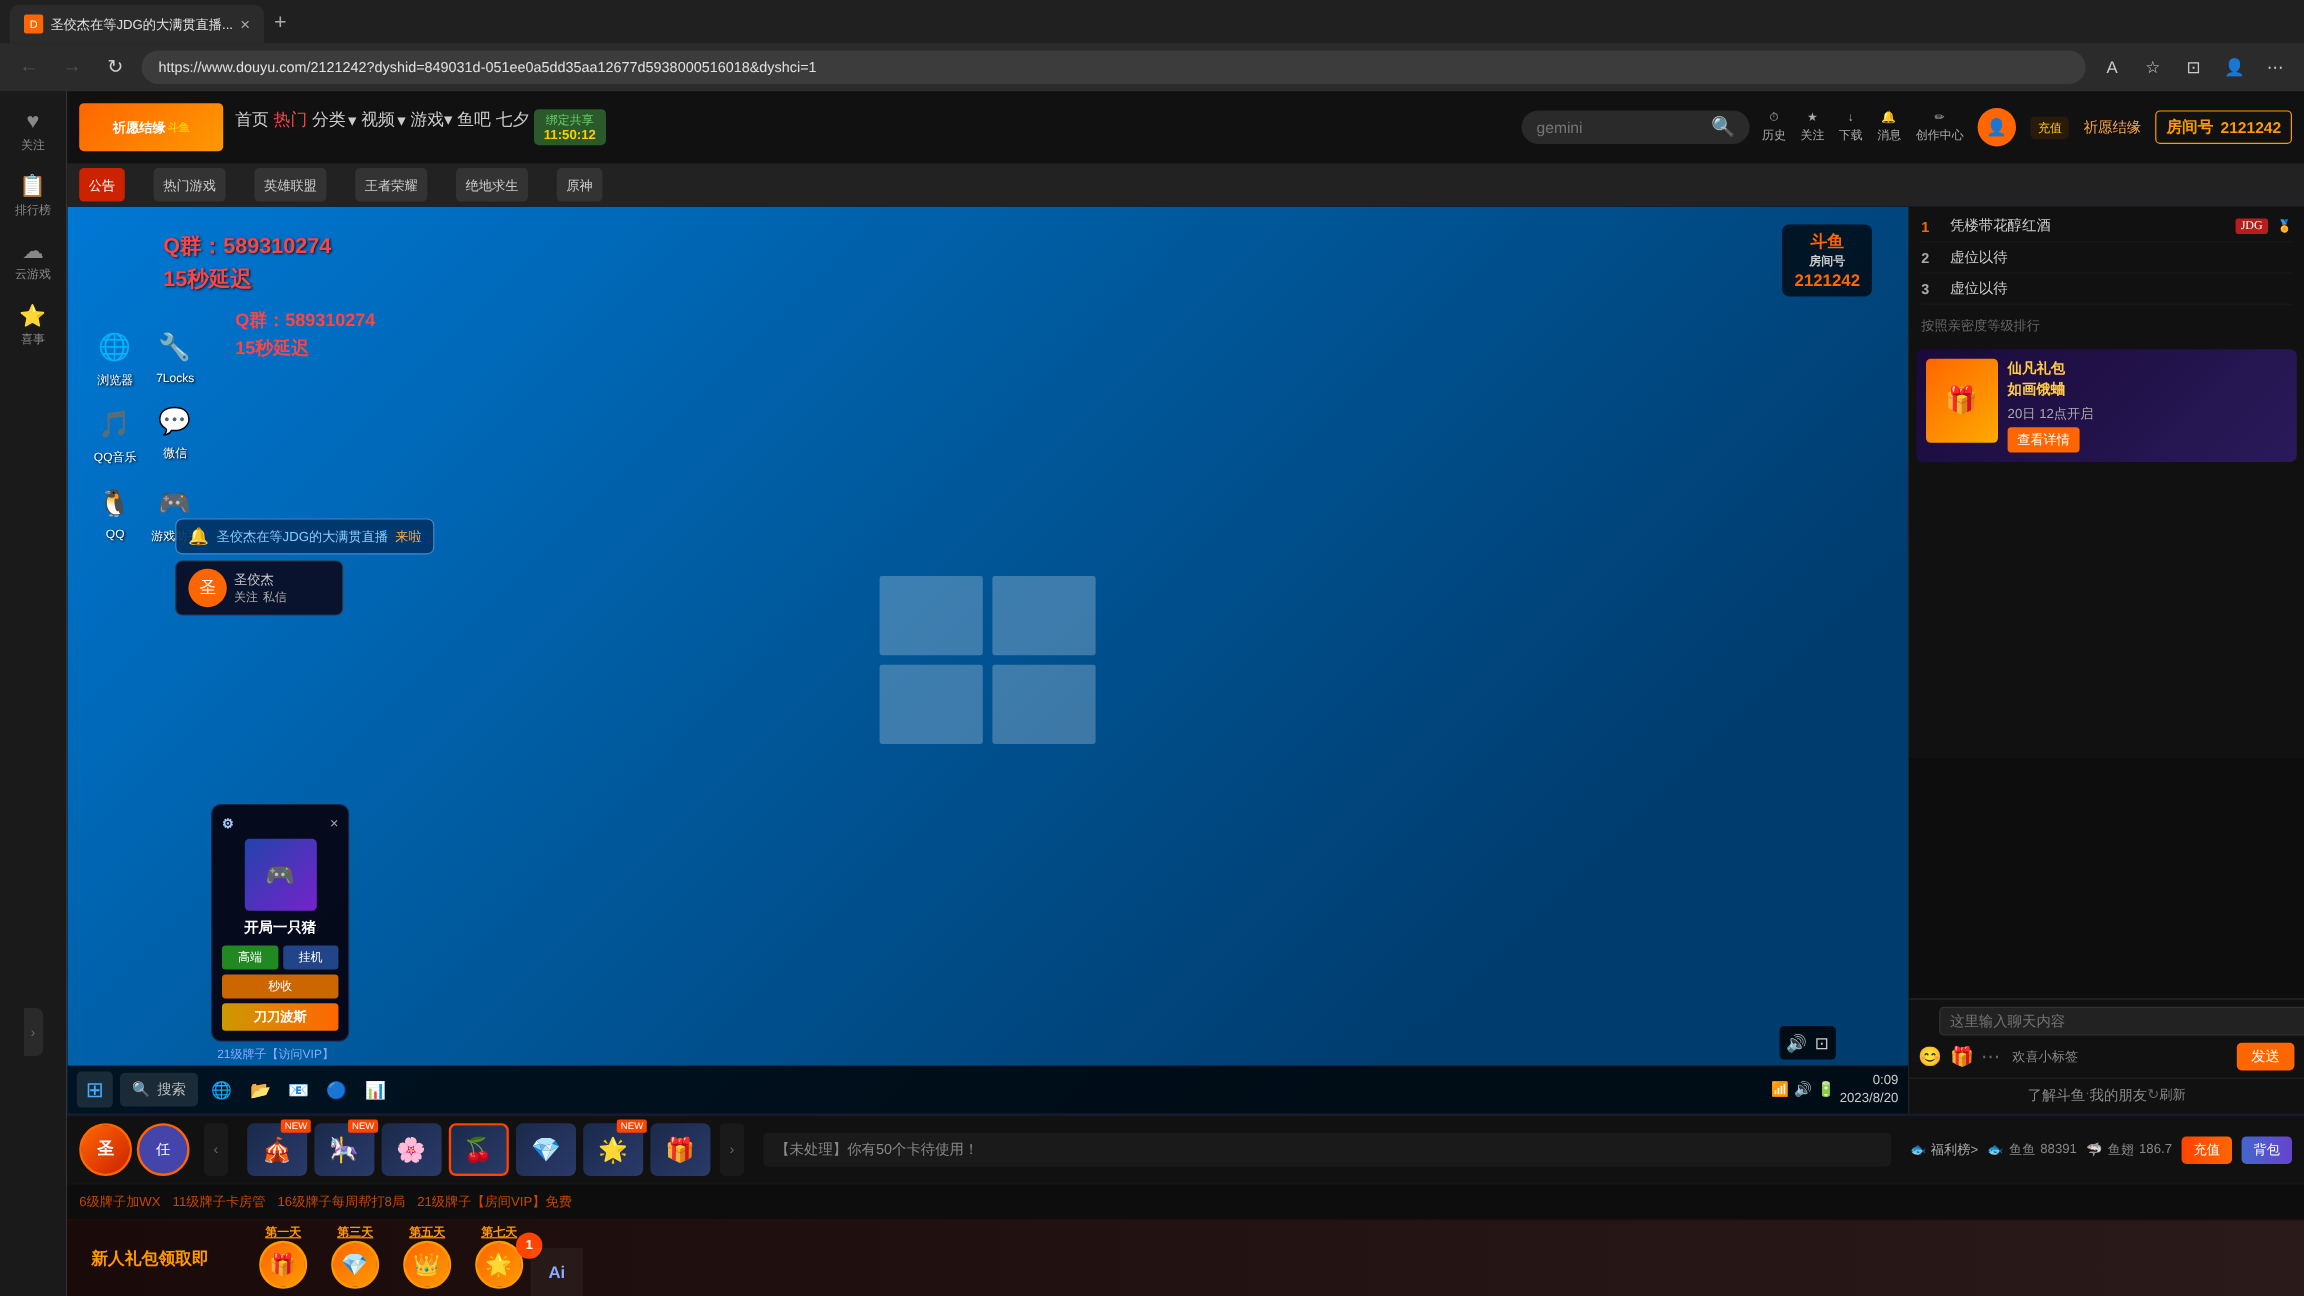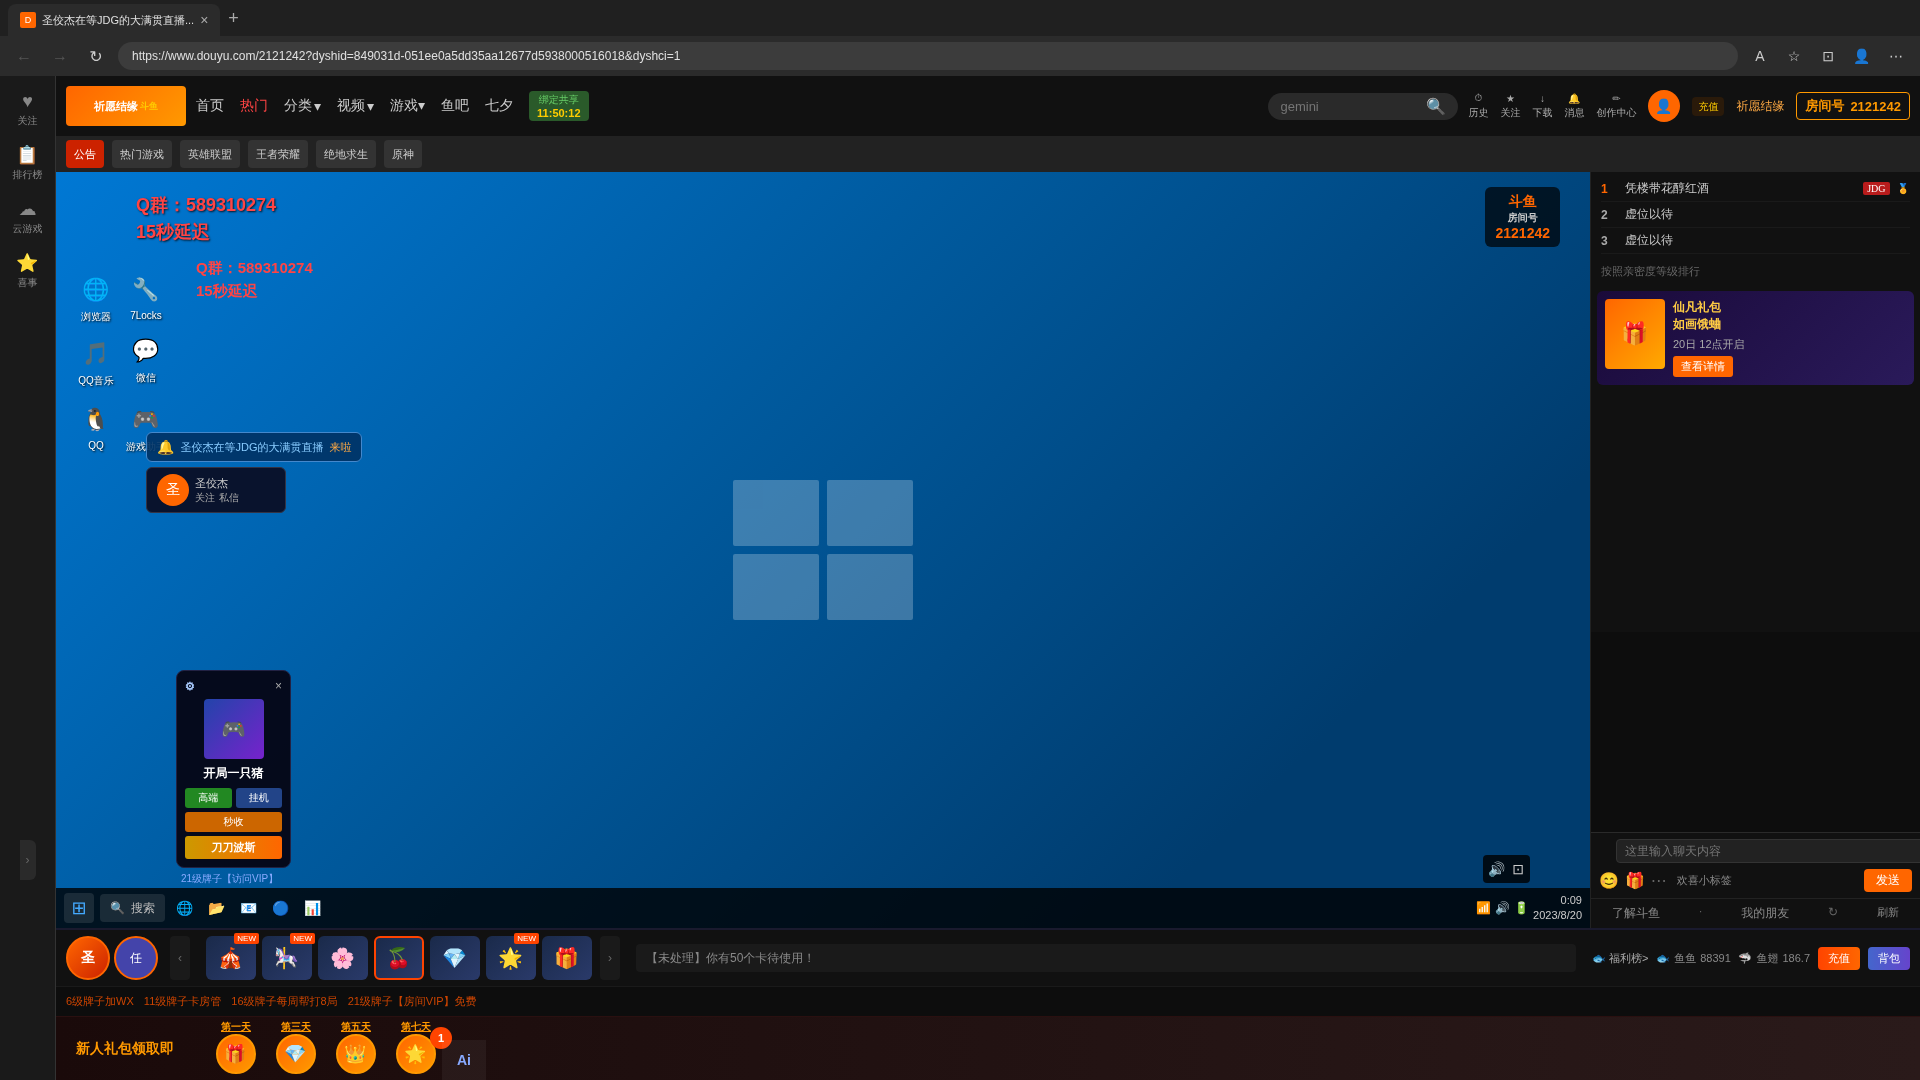--- a/index.html
+++ b/index.html
@@ -29,33 +29,33 @@
     .sidebar-icon-svg { width: 22px; height: 22px; display: flex; align-items: center; justify-content: center; font-size: 18px; }
     .sidebar-arrow { width: 16px; height: 40px; background: #2a2a2a; border-radius: 0 6px 6px 0; display: flex; align-items: center; justify-content: center; color: #666; cursor: pointer; margin-top: auto; margin-bottom: 200px; }
 
     
     .content-area { flex: 1; display: flex; flex-direction: column; overflow: hidden; }
 
     
     .top-nav { height: 60px; background: #111; display: flex; align-items: center; padding: 0 10px; gap: 10px; position: relative; }
     .logo-area { display: flex; align-items: center; gap: 4px; }
     .logo-img { width: 120px; height: 40px; background: linear-gradient(135deg, #ff6600, #ff9900); border-radius: 4px; display: flex; align-items: center; justify-content: center; color: white; font-weight: bold; font-size: 14px; }
-    .nav-links { display: flex; align-items: center; gap: 16px; }
+    .nav-links { display: flex; align-items: flex-start; gap: 4px; }
     .nav-link { color: #ccc; font-size: 14px; cursor: pointer; text-decoration: none; }
     .nav-link.hot { color: #ff4444; }
     .nav-link-dropdown { color: #ccc; font-size: 14px; cursor: pointer; display: flex; align-items: center; gap: 2px; }
     .search-box { display: flex; align-items: center; background: #2a2a2a; border-radius: 20px; padding: 4px 12px; gap: 6px; margin-left: auto; }
     .search-input { background: none; border: none; color: #ccc; font-size: 13px; width: 140px; outline: none; }
     .search-btn { color: #aaa; font-size: 16px; cursor: pointer; }
     .top-icons { display: flex; align-items: center; gap: 12px; }
     .top-icon-item { display: flex; flex-direction: column; align-items: center; color: #aaa; font-size: 10px; cursor: pointer; gap: 2px; }
     .room-number { display: flex; align-items: center; gap: 6px; color: #ff9900; font-size: 13px; font-weight: bold; border: 1px solid #ff9900; border-radius: 4px; padding: 4px 8px; }
 
     
-    .sub-nav { height: 36px; background: #222; display: flex; align-items: center; padding: 0 10px; gap: 8px; overflow: hidden; }
+    .sub-nav { height: 36px; background: #222; display: flex; align-items: center; padding: 0 10px; gap: 24px; overflow: hidden; }
     .sub-nav-item { display: flex; align-items: center; height: 28px; border-radius: 4px; padding: 0 8px; cursor: pointer; font-size: 11px; color: #ccc; background: #333; white-space: nowrap; }
     .sub-nav-item.red { background: #cc2200; color: white; }
 
     
     .streaming-section { display: flex; flex: 1; overflow: hidden; }
     .video-area { flex: 1; position: relative; background: #000f1a; }
     .video-stream { width: 100%; height: 100%; position: relative; overflow: hidden; }
     
     .win-desktop { width: 100%; height: 100%; background: linear-gradient(135deg, #0078d4 0%, #005a9e 40%, #003c6e 80%); position: relative; display: flex; align-items: center; justify-content: center; }
     .win-logo { width: 180px; height: 140px; display: grid; grid-template-columns: 1fr 1fr; gap: 8px; opacity: 0.4; }
@@ -114,21 +114,21 @@
     .ad-title { color: #ffcc44; font-size: 12px; font-weight: bold; }
     .ad-date { color: #aaa; font-size: 11px; }
     .ad-btn { background: #ff6600; color: white; font-size: 11px; padding: 3px 8px; border-radius: 3px; border: none; cursor: pointer; width: fit-content; }
     
     .chat-area { height: 200px; background: #0d0d0d; padding: 6px; overflow-y: hidden; }
     .chat-input-area { padding: 6px 8px; background: #111; border-top: 1px solid #2a2a2a; }
     .chat-input { width: 100%; background: #222; border: 1px solid #333; border-radius: 4px; padding: 4px 8px; color: #ccc; font-size: 12px; outline: none; margin-left: 17px; }
     .chat-actions { display: flex; gap: 6px; margin-top: 6px; align-items: center; }
     .chat-action-icon { color: #666; font-size: 16px; cursor: pointer; }
     .send-btn { margin-left: auto; background: #ff6600; color: white; border: none; border-radius: 4px; padding: 3px 12px; font-size: 12px; cursor: pointer; }
-    .friend-area { display: flex; justify-content: space-between; padding: 6px 21px; border-top: 1px solid #222; font-size: 12px; color: #666; }
+    .friend-area { display: flex; justify-content: center; padding: 6px 2px; border-top: 1px solid #222; font-size: 12px; color: #666; }
     .friend-link { color: #888; cursor: pointer; }
     .refresh-icon { color: #666; cursor: pointer; }
 
     
     .bottom-section { background: #111; border-top: 2px solid #1a1a2e; }
     .bottom-bar { height: 56px; display: flex; align-items: center; padding: 0 10px; gap: 8px; background: #111; position: relative; }
     .bottom-avatars { display: flex; gap: 4px; align-items: center; }
     .bottom-avatar { width: 44px; height: 44px; border-radius: 50%; background: linear-gradient(135deg, #ff6600, #cc2200); display: flex; align-items: center; justify-content: center; color: white; font-weight: bold; font-size: 14px; border: 2px solid #ff6600; }
     .bottom-gift-items { display: flex; gap: 6px; align-items: center; margin-left: 8px; }
     .gift-item { width: 50px; height: 44px; background: linear-gradient(135deg, #1a2a4a, #2a3a6a); border-radius: 6px; display: flex; flex-direction: column; align-items: center; justify-content: center; cursor: pointer; position: relative; font-size: 20px; }

